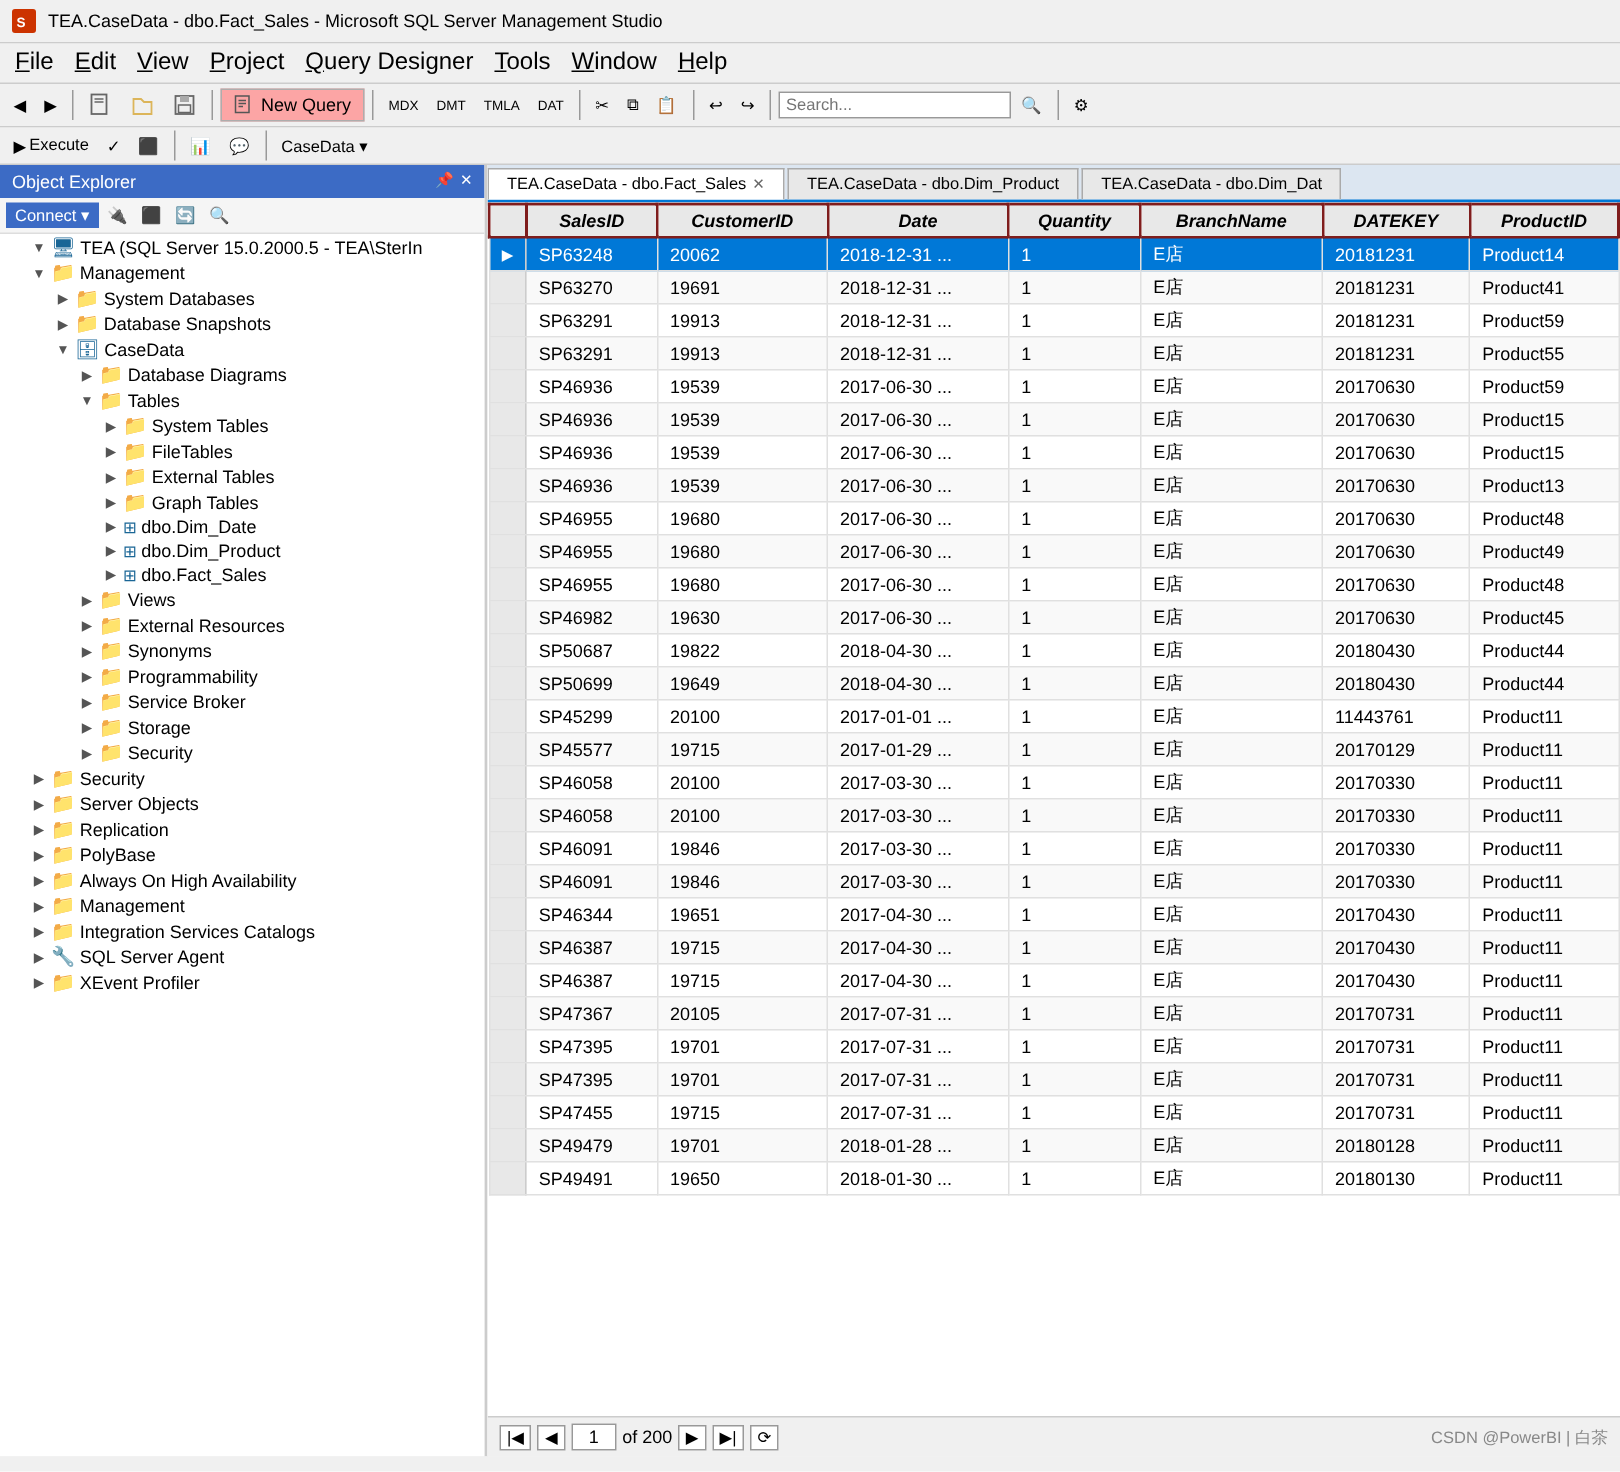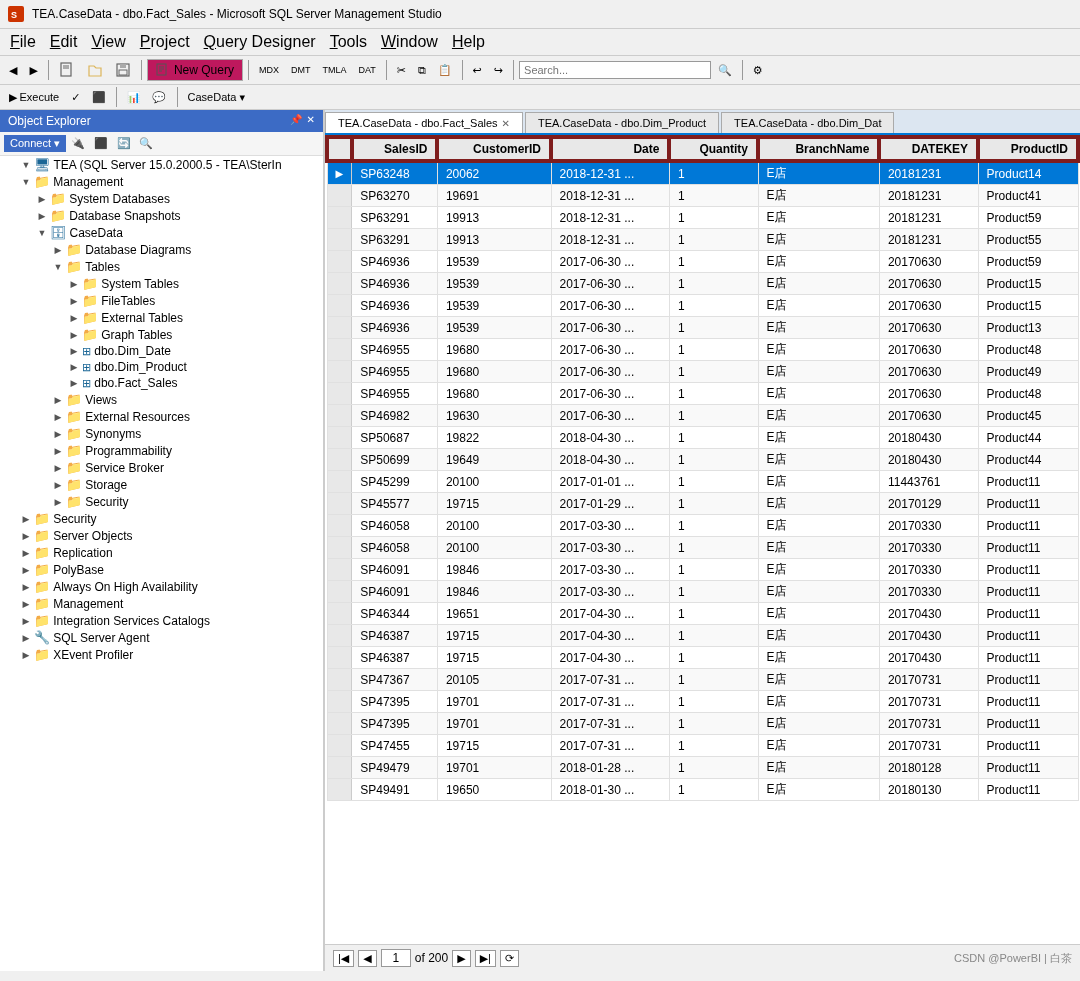--- a/index.html
+++ b/index.html
@@ -44,21 +44,21 @@
     .toolbar-sep { width: 1px; height: 20px; background: #999; margin: 0 3px; }
     .toolbar-btn {
       padding: 2px 4px;
       cursor: pointer;
       border: 1px solid transparent;
       background: transparent;
       font-size: 11px;
       display: flex; align-items: center; gap: 2px;
     }
     .new-query-btn {
-      background: #be185d;
+      background: #fca5a5;
       border: 1px solid #adadad;
       padding: 3px 8px;
       font-size: 12px;
       cursor: pointer;
       display: flex; align-items: center; gap: 4px;
     }
     
     
     .toolbar2 {
       background: #f0f0f0;
@@ -183,28 +183,29 @@
       flex: 1;
       overflow: auto;
     }
     table {
       border-collapse: collapse;
       font-size: 12px;
       width: 100%;
     }
     thead th {
       background: #e8e8e8;
-      border: 4px solid #7f1d1d;
+      border: 2px solid #7f1d1d;
       padding: 3px 8px;
-      text-align: right;
+      text-align: center;
       font-weight: bold;
       position: sticky;
       top: 0;
       z-index: 2;
       white-space: nowrap;
+      font-style: italic;
     }
     tbody td {
       border: 1px solid #e0e0e0;
       padding: 2px 8px;
       white-space: nowrap;
     }
     tbody tr:nth-child(even) { background: #f9f9f9; }
     tbody tr.row-selected td { background: #0078d7; color: #fff; }
     
     
@@ -299,21 +300,21 @@
   <button class="toolbar-btn" style="font-size:9px">TMLA</button>
   <button class="toolbar-btn" style="font-size:9px">DAT</button>
   <div class="toolbar-sep"></div>
   <button class="toolbar-btn">✂</button>
   <button class="toolbar-btn">⧉</button>
   <button class="toolbar-btn">📋</button>
   <div class="toolbar-sep"></div>
   <button class="toolbar-btn">↩</button>
   <button class="toolbar-btn">↪</button>
   <div class="toolbar-sep"></div>
-  <input type="text" style="width: 192px; font-size: 11px; padding: 2px 4px; border: 1px solid rgb(153, 153, 153);" placeholder="Search...">
+  <input type="text" style="width: 155px; font-size: 11px; padding: 2px 4px; border: 1px solid rgb(153, 153, 153);" placeholder="Search...">
   <button class="toolbar-btn">🔍</button>
   <div class="toolbar-sep"></div>
   <button class="toolbar-btn">⚙</button>
 </div>
 
 <div class="toolbar2">
   <button class="toolbar-btn">
     ▶ <span>Execute</span>
   </button>
   <button class="toolbar-btn">✓</button>

